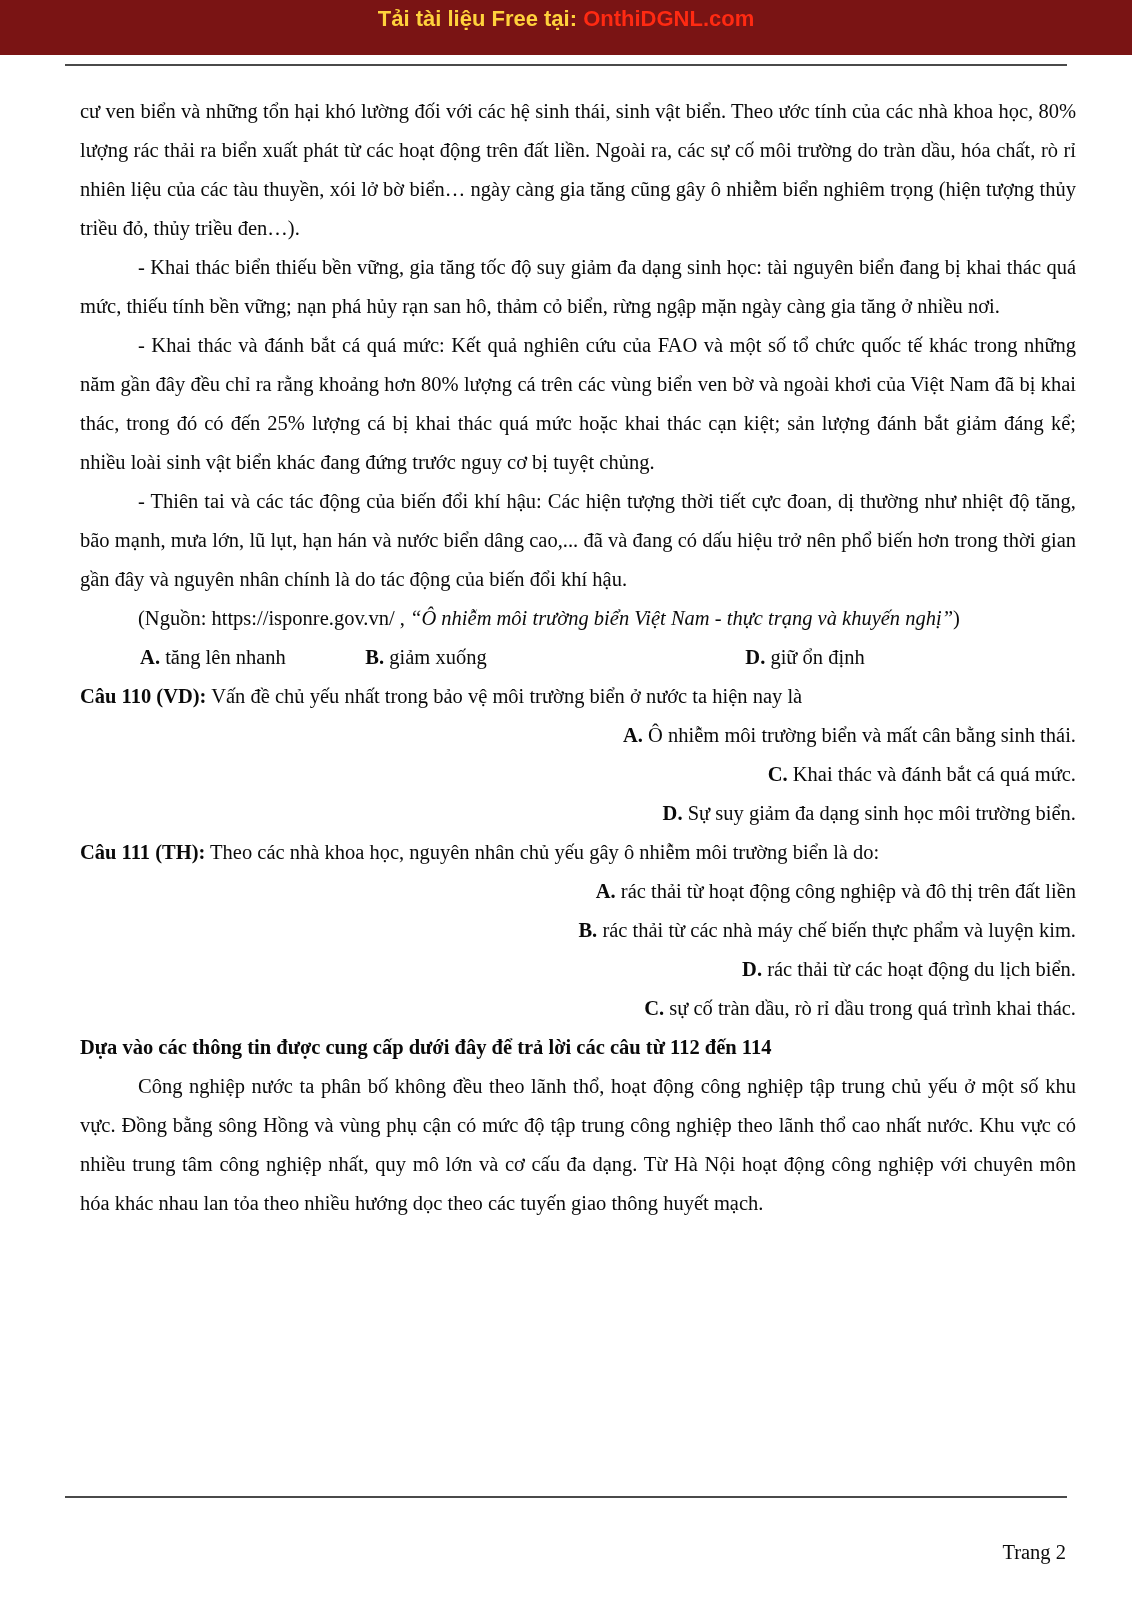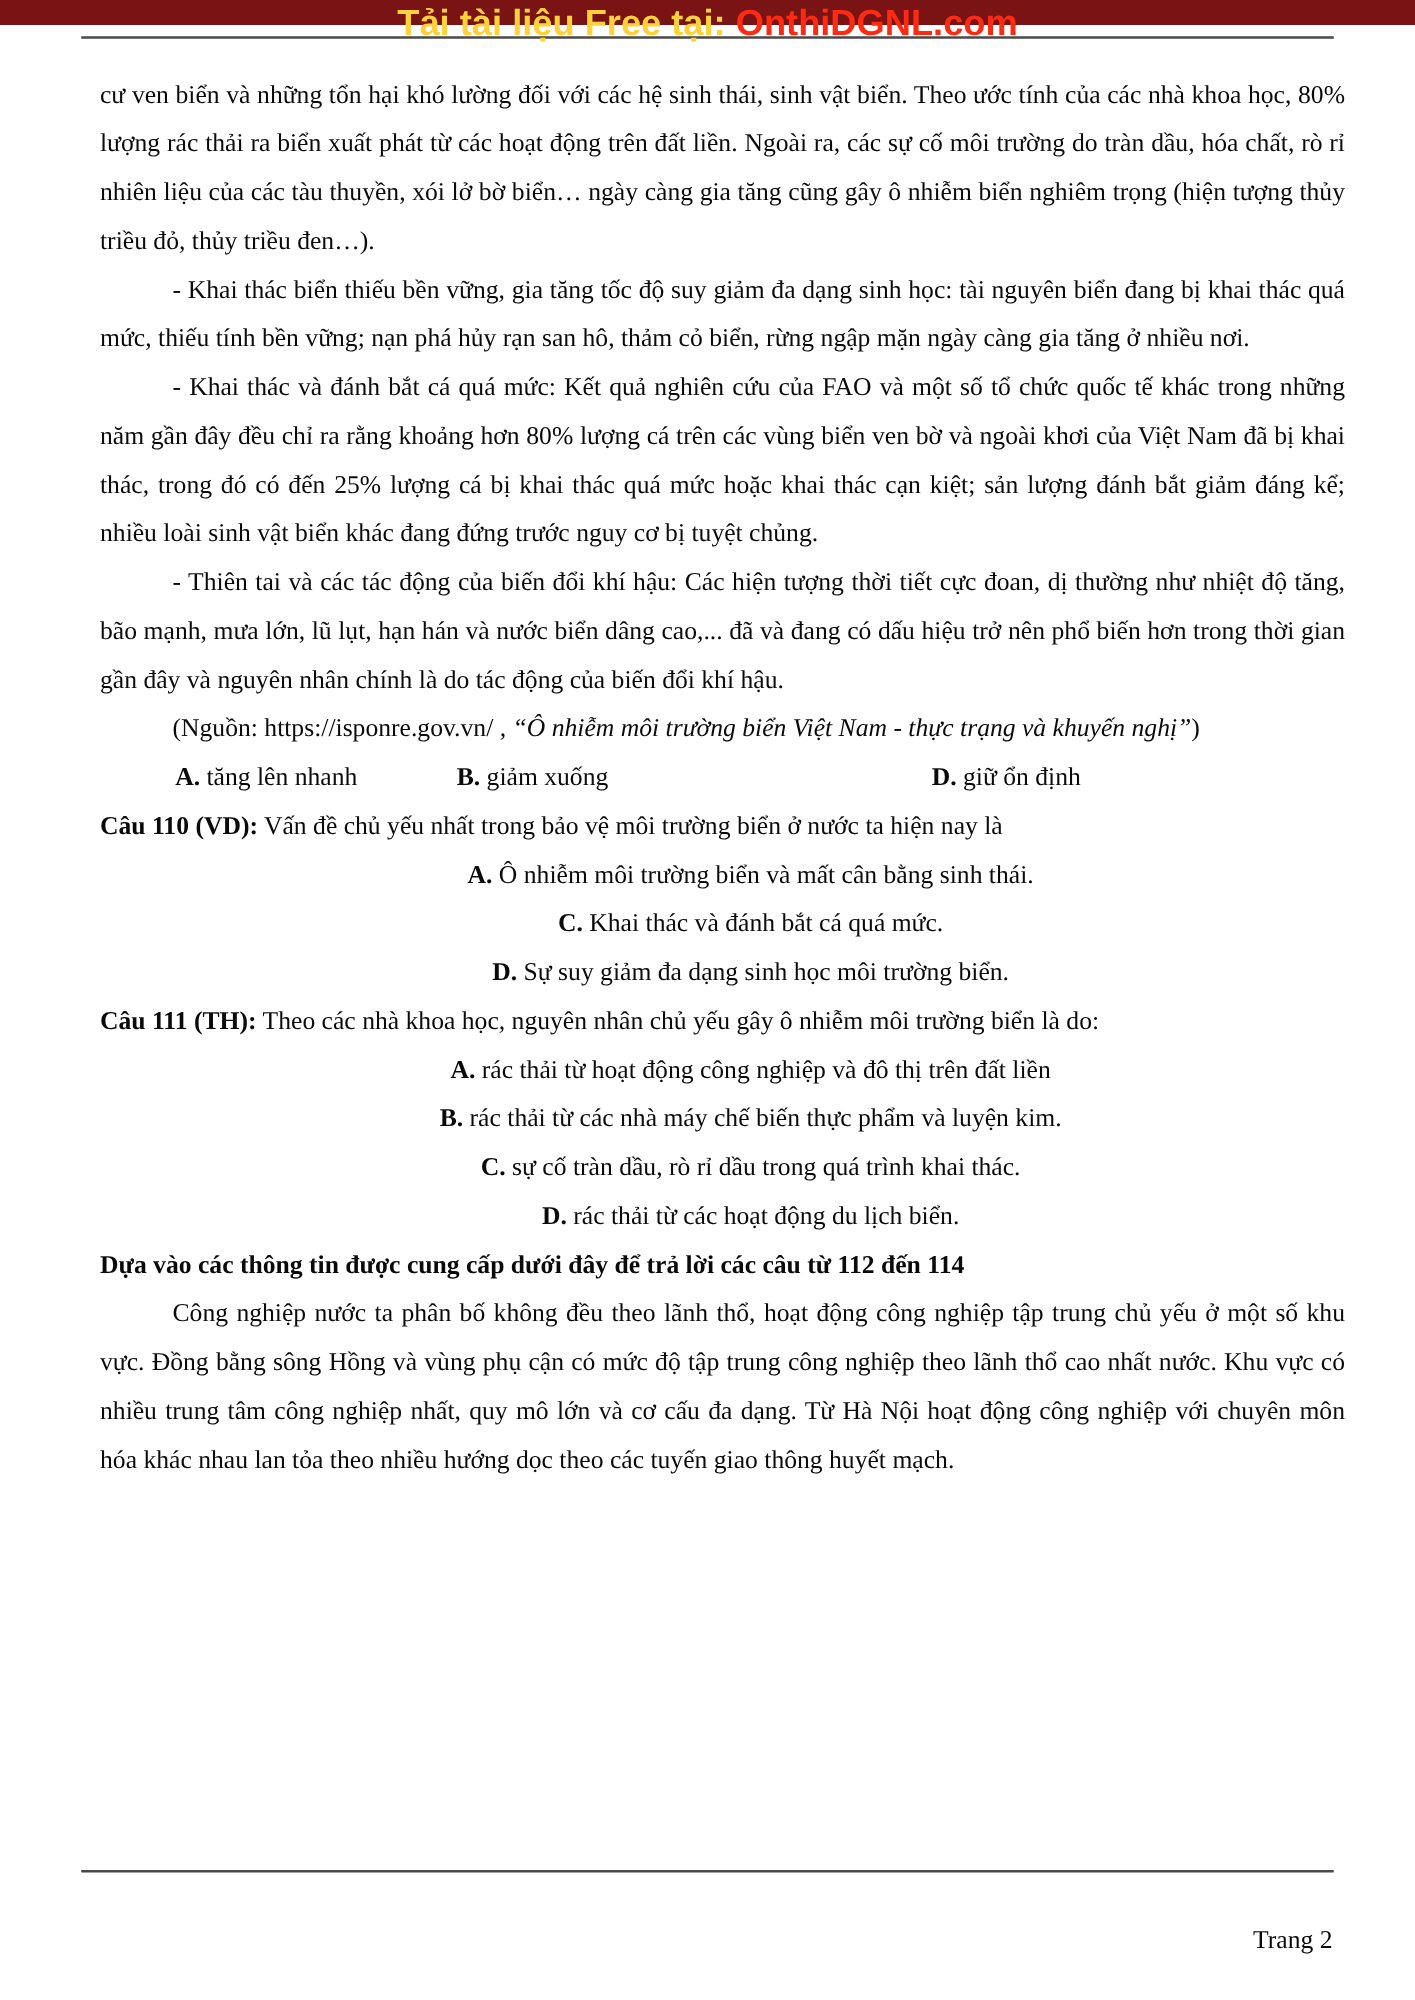--- a/index.html
+++ b/index.html
@@ -7,27 +7,27 @@
   body {
     width:1132px; height:1600px;
     font-family:"Liberation Serif", serif;
     color:#0a0a0a;
     position:relative;
     overflow:hidden;
   }
   .page { position:relative; width:1132px; height:1600px; background:#ffffff; }
 
   .banner {
-    width:1132px; height:20px;
+    width:1132px; height:55px;
     background:#7a1414;
     text-align:center;
     line-height:38px;
     font-family:"Liberation Sans", sans-serif;
     font-weight:bold;
-    font-size:29px;
+    font-size:22px;
   }
   .banner-prefix { color:#ffd23c; }
   .banner-site   { color:#ff2a12; }
 
   .top-rule {
     margin:9px 65px 0 65px;
     border-top:2px solid #4a4a4a;
     height:0;
   }
 
@@ -43,21 +43,21 @@
   .bold { font-weight:bold; }
   .italic { font-style:italic; }
 
   .options-row { display:flex; margin-left:28px; text-align:center; }
   .opt { white-space:nowrap; }
   .opt-a { width:210px; }
   .opt-b { width:216px; }
   .opt-c { width:206px; }
   .opt-d { flex:1; }
 
-  .answer { margin-left:45px; text-align:center; }
+  .answer { margin-left:45px; text-align:right; }
 
   .section-heading { font-weight:bold; }
 
   .footer-rule {
     position:absolute;
     left:65px; right:65px; bottom:102px;
     border-top:2px solid #4a4a4a;
     height:0;
   }
   .page-number {
@@ -98,22 +98,22 @@
       <p class="para"><span class="bold">Câu 110 (VD):</span><span> Vấn đề chủ yếu nhất trong bảo vệ môi trường biển ở nước ta hiện nay là</span></p>
       <div class="answer"><span class="bold">A.</span><span> Ô nhiễm môi trường biển và mất cân bằng sinh thái.</span></div>
       <div class="answer"><span class="bold">C.</span><span> Khai thác và đánh bắt cá quá mức.</span></div>
       <div class="answer"><span class="bold">D.</span><span> Sự suy giảm đa dạng sinh học môi trường biển.</span></div>
     </div>
 
     <div class="question">
       <p class="para"><span class="bold">Câu 111 (TH):</span><span> Theo các nhà khoa học, nguyên nhân chủ yếu gây ô nhiễm môi trường biển là do:</span></p>
       <div class="answer"><span class="bold">A.</span><span> rác thải từ hoạt động công nghiệp và đô thị trên đất liền</span></div>
       <div class="answer"><span class="bold">B.</span><span> rác thải từ các nhà máy chế biến thực phẩm và luyện kim.</span></div>
+      <div class="answer"><span class="bold">D.</span><span> rác thải từ các hoạt động du lịch biển.</span></div>
       <div class="answer"><span class="bold">C.</span><span> sự cố tràn dầu, rò rỉ dầu trong quá trình khai thác.</span></div>
-      <div class="answer"><span class="bold">D.</span><span> rác thải từ các hoạt động du lịch biển.</span></div>
     </div>
 
     <p class="para section-heading">Dựa vào các thông tin được cung cấp dưới đây để trả lời các câu từ 112 đến 114</p>
 
     <p class="para indent">Công nghiệp nước ta phân bố không đều theo lãnh thổ, hoạt động công nghiệp tập trung chủ yếu ở một số khu vực. Đồng bằng sông Hồng và vùng phụ cận có mức độ tập trung công nghiệp theo lãnh thổ cao nhất nước. Khu vực có nhiều trung tâm công nghiệp nhất, quy mô lớn và cơ cấu đa dạng. Từ Hà Nội hoạt động công nghiệp với chuyên môn hóa khác nhau lan tỏa theo nhiều hướng dọc theo các tuyến giao thông huyết mạch.</p>
 
   </div>
 
   <div class="footer-rule"></div>
   <div class="page-number">Trang 2</div>

